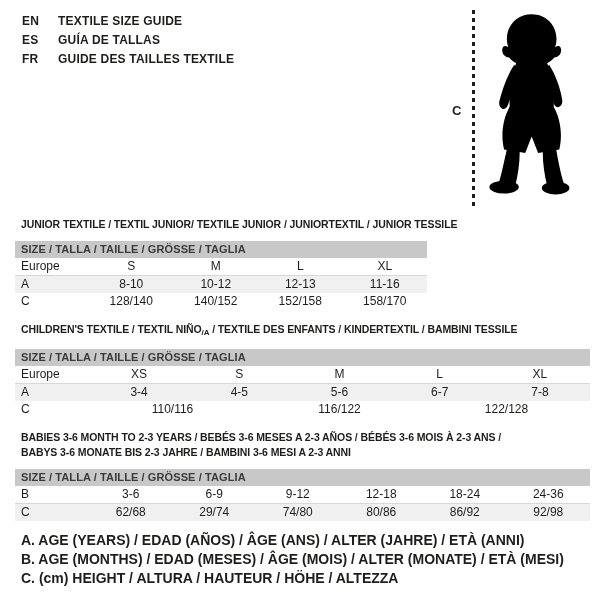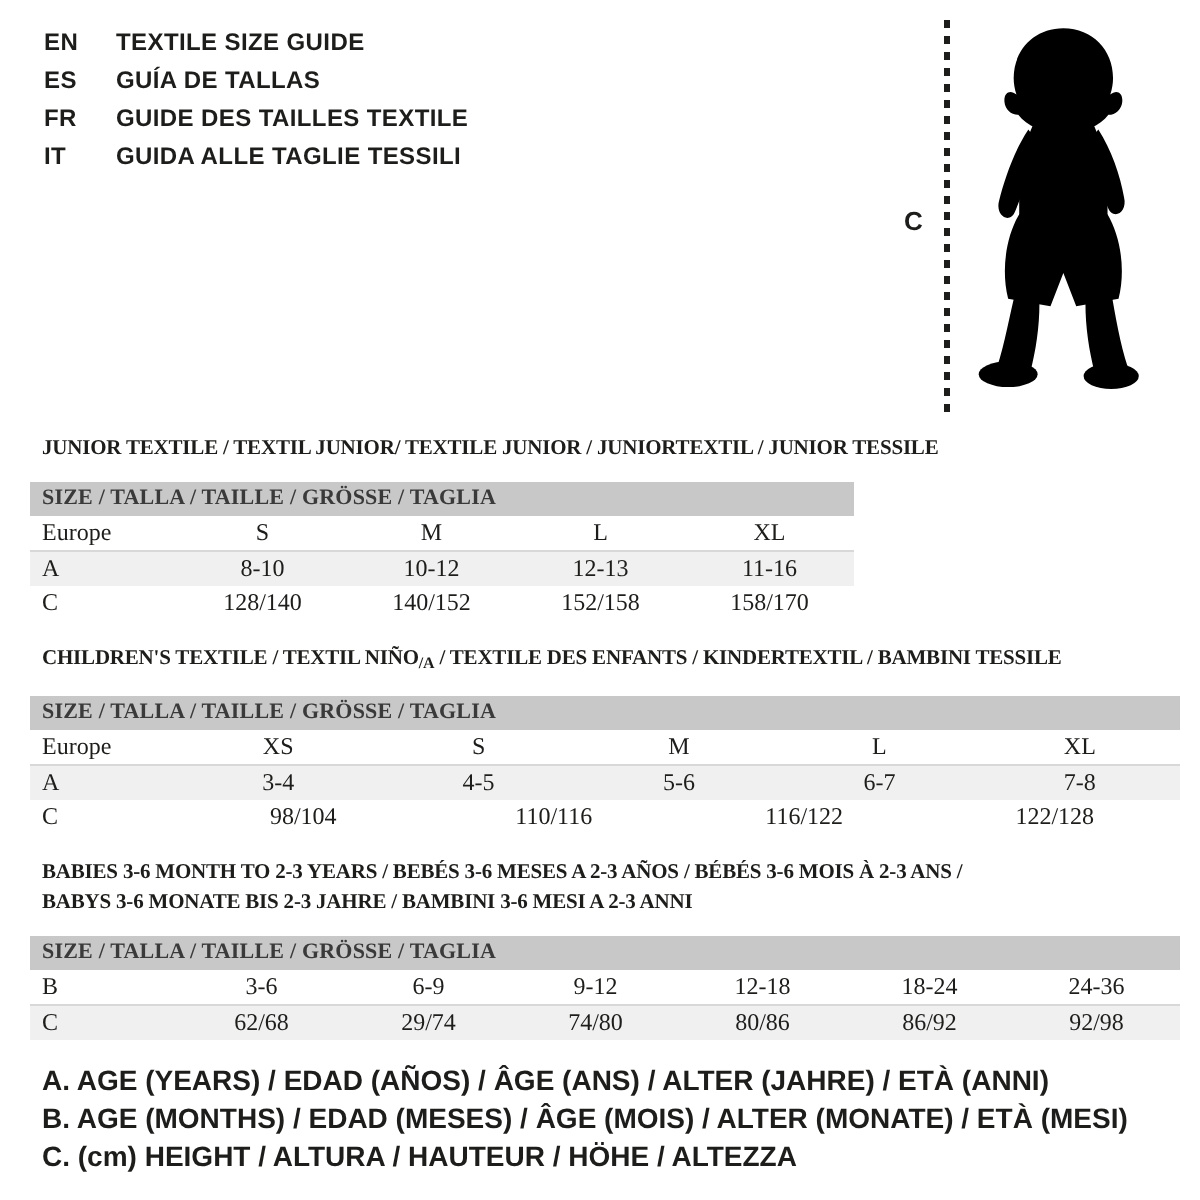--- a/index.html
+++ b/index.html
@@ -24,21 +24,21 @@
   .dash-line{
     position:absolute;left:472px;top:10px;width:3px;height:196px;
     background:repeating-linear-gradient(to bottom,var(--text) 0 4px,transparent 4px 8px);
   }
   .height-label{position:absolute;left:452px;top:103px;font-weight:bold;font-size:13px;}
   .baby{position:absolute;left:482px;top:8px;width:92px;height:200px;}
   .baby path,.baby ellipse,.baby circle{fill:var(--sil);}
 
   
   .content{position:absolute;top:214px;left:15px;width:575px;}
-  .size-section{margin:0;font-family:Liberation Serif, serif;}
+  .size-section{margin:0;}
   .section-title{margin:12px 0 9px 6px;font-size:10.5px;font-weight:bold;letter-spacing:-0.1px;line-height:15px;}
   .size-section:first-child .section-title{margin-top:3px;}
   .title-line{white-space:nowrap;}
   .sub-seg{font-size:8px;vertical-align:-2px;}
 
   .size-table{width:575px;font-size:12px;}
   .size-table.narrow{width:412px;}
   .size-bar{
     background:var(--bar-bg);height:17px;line-height:17px;padding-left:6px;
     font-size:11px;font-weight:600;color:#3a3a3a;letter-spacing:.1px;
@@ -56,21 +56,20 @@
 </head>
 <body>
 
 <div class="page">
 
   <div class="top">
     <div class="languages">
         <div class="lang-row"><span class="lang-code">EN</span><span class="lang-title">TEXTILE SIZE GUIDE</span></div>
         <div class="lang-row"><span class="lang-code">ES</span><span class="lang-title">GUÍA DE TALLAS</span></div>
         <div class="lang-row"><span class="lang-code">FR</span><span class="lang-title">GUIDE DES TAILLES TEXTILE</span></div>
-        <div class="lang-row"><span class="lang-code">IT</span><span class="lang-title">GUIDA ALLE TAGLIE TESSILI</span></div>
       </div>
 
     <div class="dash-line"></div>
     <span class="height-label">C</span>
 
     <svg class="baby" viewBox="0 0 100 210" xmlns="http://www.w3.org/2000/svg" aria-hidden="true">
 
       <path d="M54 3 C38 3 27 15 27 30 C27 33 27.5 36 28.5 39
                C25 36 21.5 38 22 43 C22.4 47 25.5 50 29.5 50
                C34 56 43 60 54 60 C65 60 74 56 78.5 50
@@ -147,21 +146,20 @@
           <div class="row shaded">
             <span class="label-cell">A</span>
             <span class="cell">3-4</span>
             <span class="cell">4-5</span>
             <span class="cell">5-6</span>
             <span class="cell">6-7</span>
             <span class="cell">7-8</span>
           </div>
           <div class="row">
             <span class="label-cell">C</span>
-            <span class="cell">98/104</span>
             <span class="cell">110/116</span>
             <span class="cell">116/122</span>
             <span class="cell">122/128</span>
           </div>
         </div>
       </section>
       <section class="size-section">
         <h2 class="section-title">
           <div class="title-line"><span class="seg">BABIES 3-6 MONTH TO 2-3 YEARS / BEBÉS 3-6 MESES A 2-3 AÑOS / BÉBÉS 3-6 MOIS À 2-3 ANS /</span></div>
           <div class="title-line"><span class="seg">BABYS 3-6 MONATE BIS 2-3 JAHRE / BAMBINI 3-6 MESI A 2-3 ANNI</span></div>

